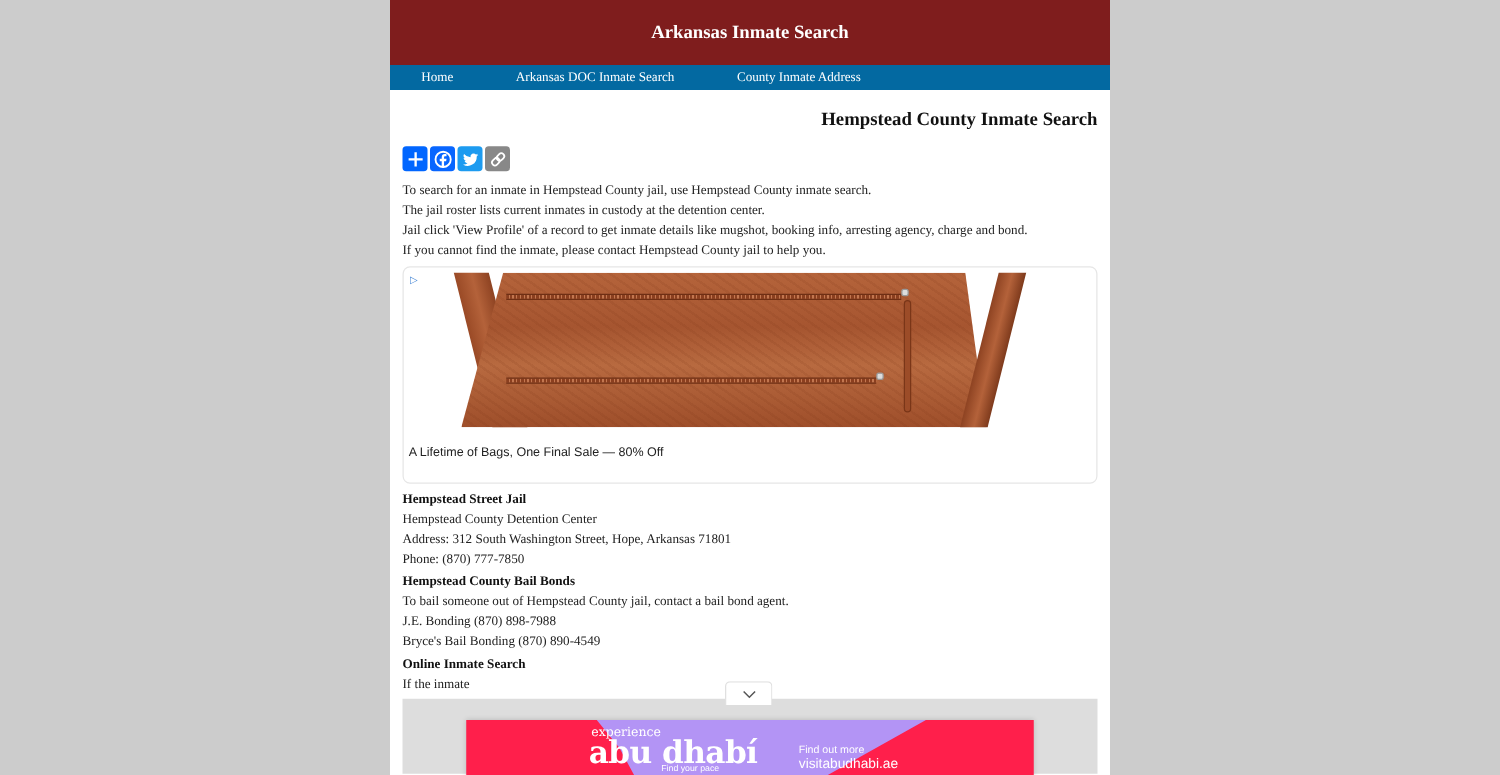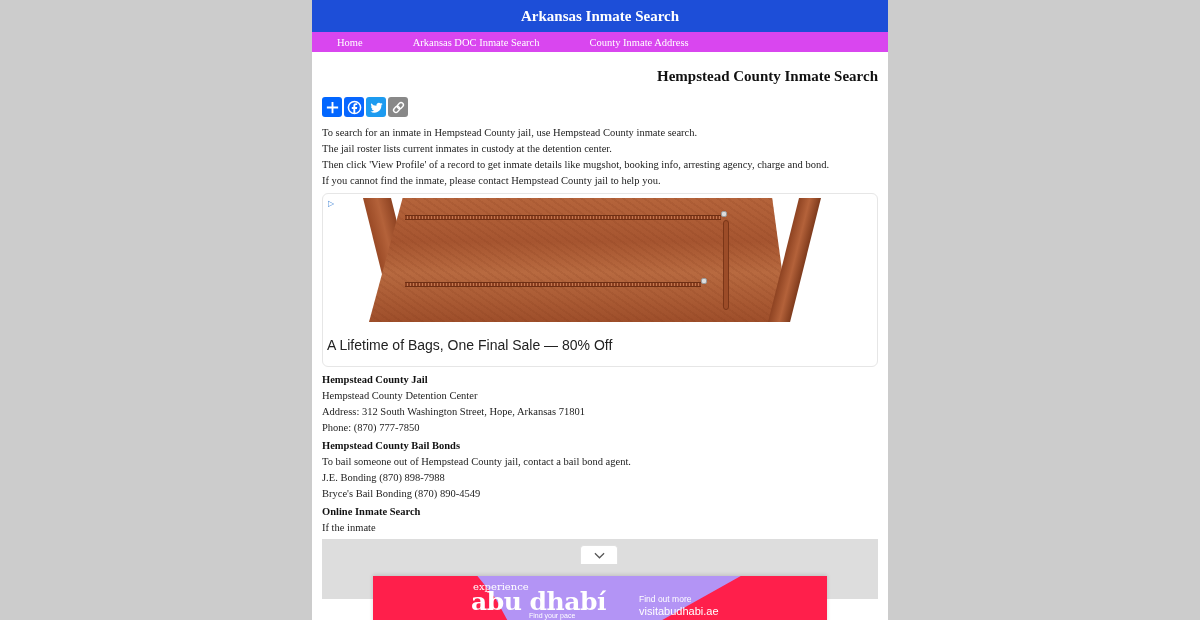--- a/index.html
+++ b/index.html
@@ -13,34 +13,34 @@
     .page {
       position: absolute;
       left: 312px;
       top: 0;
       width: 576px;
       height: 620px;
       background: #ffffff;
       overflow: hidden;
     }
     .site-header {
-      height: 32px;
-      background: #1d4ed8;
+      height: 52px;
+      background: #7f1d1d;
       display: flex;
       align-items: center;
       justify-content: center;
     }
     .site-title {
       color: #ffffff;
       font-weight: bold;
       font-size: 15px;
     }
     .nav {
       height: 20px;
-      background: #d946ef;
+      background: #0369a1;
       display: flex;
       align-items: center;
       padding-left: 25px;
     }
     .nav a {
       color: #ffffff;
       font-size: 10.5px;
       text-decoration: none;
       margin-right: 50px;
       white-space: nowrap;
@@ -161,21 +161,21 @@
       background: #9c4c28;
       border: 1px solid #7a3618;
       border-radius: 3px;
     }
     .ts-1 { left: 374px; top: 22px; height: 90px; }
     .ad-caption {
       position: absolute;
       left: 4px;
       top: 143px;
       font-family: "Liberation Sans", sans-serif;
-      font-size: 14px;
+      font-size: 10px;
       color: #222;
     }
     .info {
       margin-top: 5px;
       font-size: 10.5px;
       line-height: 16px;
       color: #222;
     }
     .info h3 {
       font-size: 10.5px;
@@ -304,42 +304,42 @@
               <rect x="7.5" y="2.5" width="5" height="7" rx="2.5" transform="rotate(45 10 6)"></rect>
               <rect x="3.5" y="6.5" width="5" height="7" rx="2.5" transform="rotate(45 6 10)"></rect>
             </g>
           </svg>
       </div>
     </div>
 
     <div class="intro">
       <div>To search for an inmate in Hempstead County jail, use Hempstead County inmate search.</div>
       <div>The jail roster lists current inmates in custody at the detention center.</div>
-      <div>Then click 'View Profile' of a record to get inmate details like mugshot, booking info, arresting agency, charge and bond.</div>
+      <div>Jail click 'View Profile' of a record to get inmate details like mugshot, booking info, arresting agency, charge and bond.</div>
       <div>If you cannot find the inmate, please contact Hempstead County jail to help you.</div>
     </div>
 
     <div class="ad-card">
       <span class="ad-marker">▷</span>
       <div class="ad-image">
         <div class="bag-strap-l"></div>
         <div class="bag-body"></div>
         <div class="bag-strap-r"></div>
         <div class="zip zip-1"></div>
         <div class="zip zip-2"></div>
         <div class="tassel ts-1"></div>
         <div class="zip-pull zp-1"></div>
         <div class="zip-pull zp-2"></div>
       </div>
       <div class="ad-caption">A Lifetime of Bags, One Final Sale — 80% Off</div>
     </div>
 
     <div class="info">
       <div class="section">
-        <h3>Hempstead County Jail</h3>
+        <h3>Hempstead Street Jail</h3>
         <div>Hempstead County Detention Center</div>
         <div>Address: 312 South Washington Street, Hope, Arkansas 71801</div>
         <div>Phone: (870) 777-7850</div>
       </div>
       <div class="section">
         <h3>Hempstead County Bail Bonds</h3>
         <div>To bail someone out of Hempstead County jail, contact a bail bond agent.</div>
         <div>J.E. Bonding (870) 898-7988</div>
         <div>Bryce's Bail Bonding (870) 890-4549</div>
       </div>

